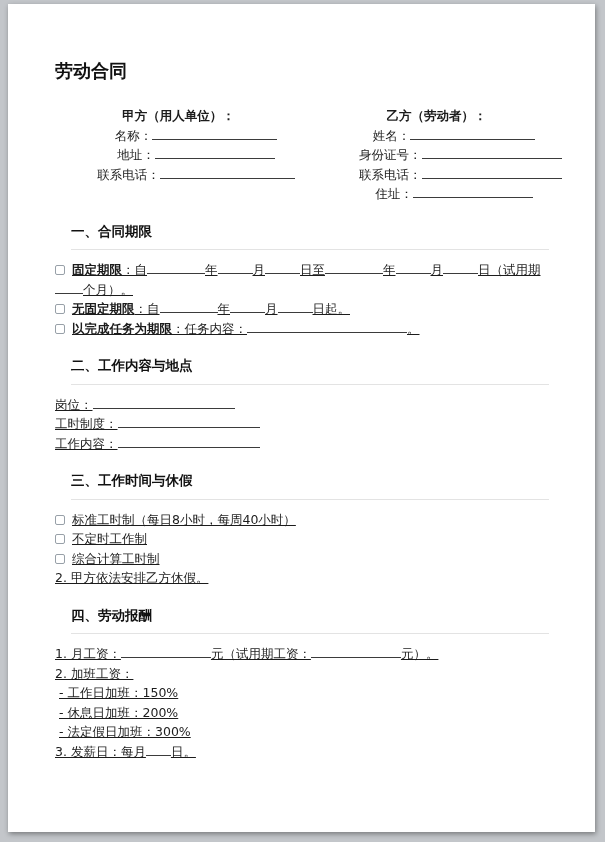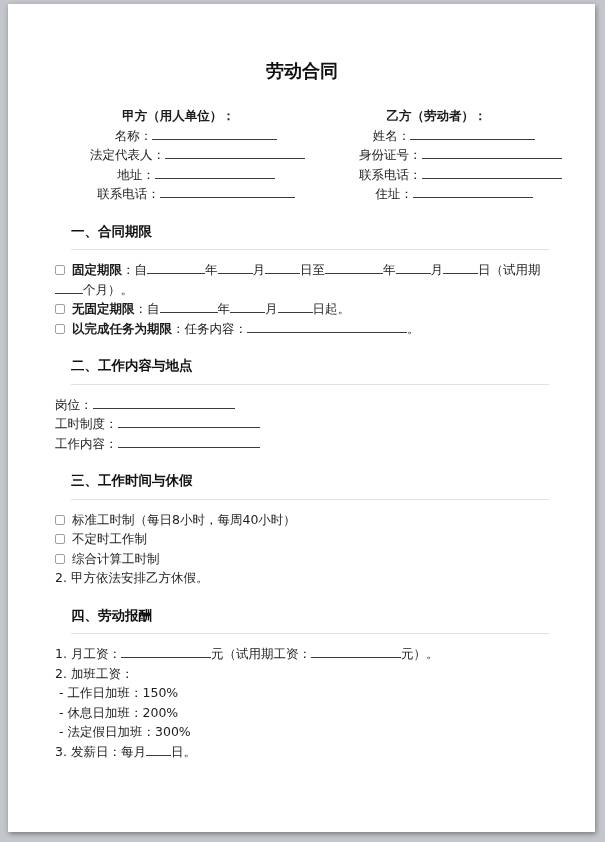--- a/index.html
+++ b/index.html
@@ -21,21 +21,20 @@
     width: 587px; height: 828px;
     background: #ffffff;
     box-shadow: 1px 2px 5px rgba(0,0,0,0.38);
     padding: 56px 46px 0 47px;
     overflow: hidden;
     color: #1c1c1c;
     font-size: 12.5px;
     line-height: 19.5px;
   }
   .doc-title {
-    text-align: center;
     font-size: 18px;
     font-weight: bold;
     line-height: 22px;
     margin: 0 0 24px 0;
     color: #111;
   }
   .parties { display: flex; }
   .party-col { width: 50%; text-align: center; }
   .party-col.right { padding-left: 22px; }
   .party-heading { font-weight: bold; }
@@ -44,21 +43,21 @@
     font-size: 13.5px;
     font-weight: bold;
     line-height: 19.5px;
     margin-top: 18px;
     padding-bottom: 8px;
     border-bottom: 1px solid #e3e3e3;
     margin-bottom: 10px;
     color: #111;
     margin-left: 16px;
   }
-  .row { white-space: nowrap; }
+  .row { white-space: nowrap; text-decoration: underline; }
   .row.indent { padding-left: 4px; }
   b { font-weight: bold; }
   .bl {
     display: inline-block;
     border-bottom: 1px solid #3b3b3b;
     height: 13px;
     vertical-align: baseline;
   }
   .w25  { width: 25px; }
   .w28  { width: 28px; }
@@ -87,23 +86,20 @@
 <div class="viewport">
   <div class="page">
 
     <h1 class="doc-title">劳动合同</h1>
 
     <div class="parties">
       <div class="party-col">
         <div class="party-heading">甲方（用人单位）：</div>
         <div class="frow">
           <span>名称：</span><span class="bl w125"></span>
-        </div>
-        <div class="frow">
-          <span>法定代表人：</span><span class="bl w140"></span>
         </div>
         <div class="frow">
           <span>地址：</span><span class="bl w120"></span>
         </div>
         <div class="frow">
           <span>联系电话：</span><span class="bl w135"></span>
         </div>
       </div>
       <div class="party-col right">
         <div class="party-heading">乙方（劳动者）：</div>

